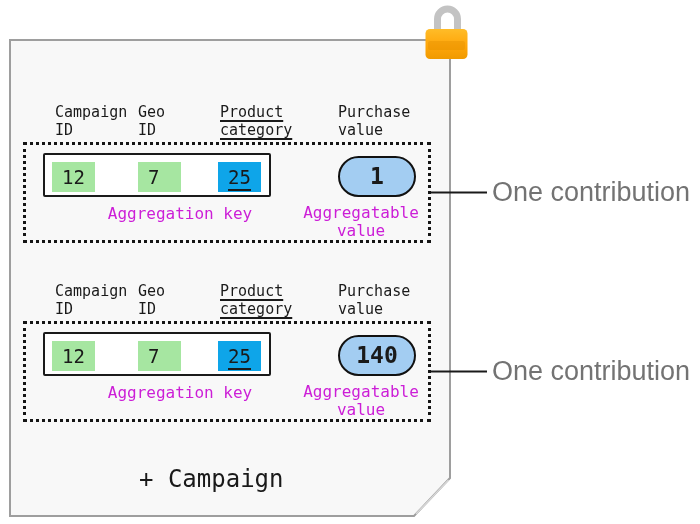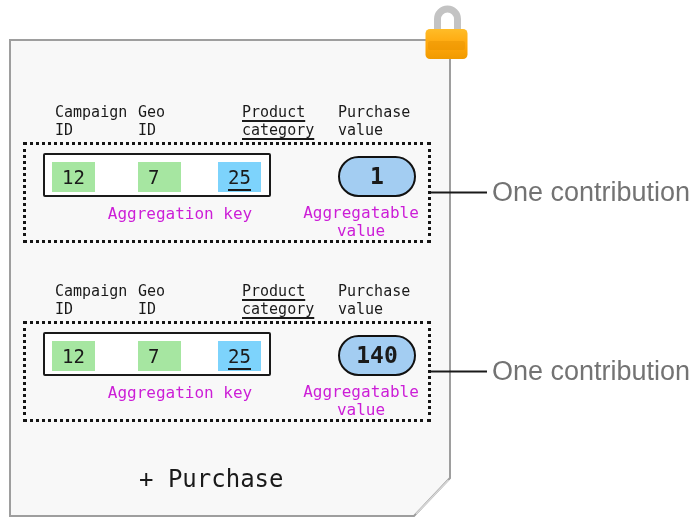--- a/index.html
+++ b/index.html
@@ -4,33 +4,33 @@
 <style>
   html,body{margin:0;padding:0;background:#ffffff;}
   .canvas{
     position:relative;width:700px;height:524px;background:#ffffff;
     font-family:"DejaVu Sans Mono",monospace;color:#1a1a1a;overflow:hidden;border-radius:7px;
   }
   .baseSvg{position:absolute;left:0;top:0;}
 
   
   .hdr{position:absolute;font-size:15px;line-height:18px;white-space:nowrap;}
-  .hdr.u div{text-decoration:underline;text-underline-offset:3px;text-decoration-thickness:1.5px;margin-left:22px;}
+  .hdr.u div{text-decoration:underline;text-underline-offset:3px;text-decoration-thickness:1.5px;}
   .hdr.b{font-weight:normal;}
 
   
   .dashed{position:absolute;width:408px;height:101px;border:3px dotted #151515;box-sizing:border-box;}
 
   
   .keybox{position:absolute;width:228px;height:44px;background:#ffffff;border:2px solid #1a1a1a;border-radius:2px;box-sizing:border-box;}
 
   
   .cell{position:absolute;width:43px;height:30px;font-size:19px;line-height:30px;padding-left:10px;box-sizing:border-box;white-space:nowrap;}
   .cell.green{background:#a6e6a1;}
-  .cell.yellow{background:#7dd3fc;}
+  .cell.yellow{background:#0ea5e9;}
   .digit-underline{border-bottom:2px solid #1a1a1a;padding-bottom:1px;}
 
   
   .pill{position:absolute;width:78px;height:41px;background:#a3cdf2;border:2px solid #111111;border-radius:21px;
         box-sizing:border-box;text-align:center;font-weight:bold;font-size:23px;line-height:36px;}
 
   
   .maglabel{position:absolute;color:#cc1ed7;font-size:16px;line-height:18px;text-align:center;white-space:nowrap;}
 
   
@@ -152,16 +152,16 @@
   <div class="maglabel" style="left:292px;top:383px;width:138px">
     <div>Aggregatable</div>
     <div>value</div>
   </div>
 
   <div class="annot" style="left:492px;top:356px">
     <span>One contribution</span>
   </div>
 
   <div class="footer">
-    <span>+ Purchase</span>
+    <span>+ Campaign</span>
   </div>
 
 </div>
 
 </body></html>

